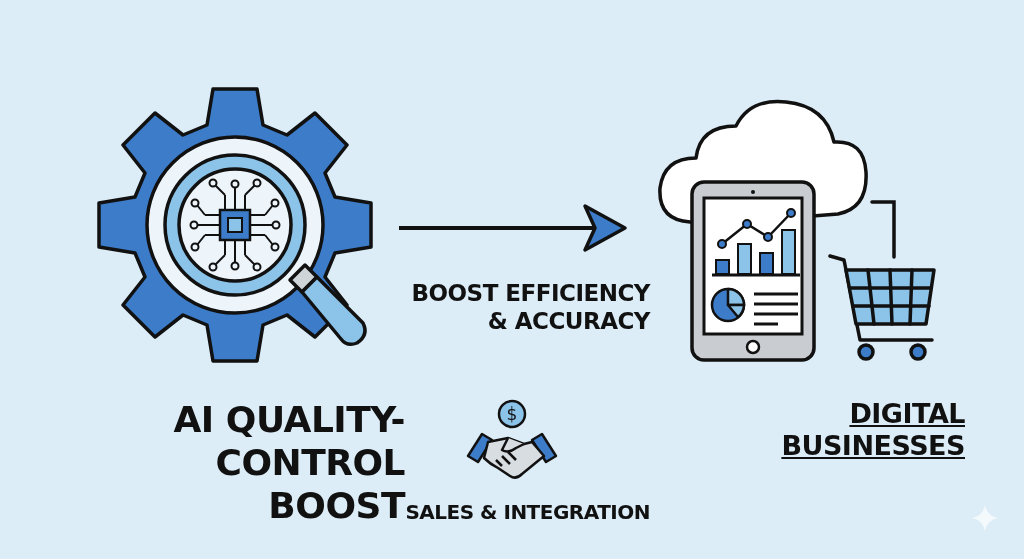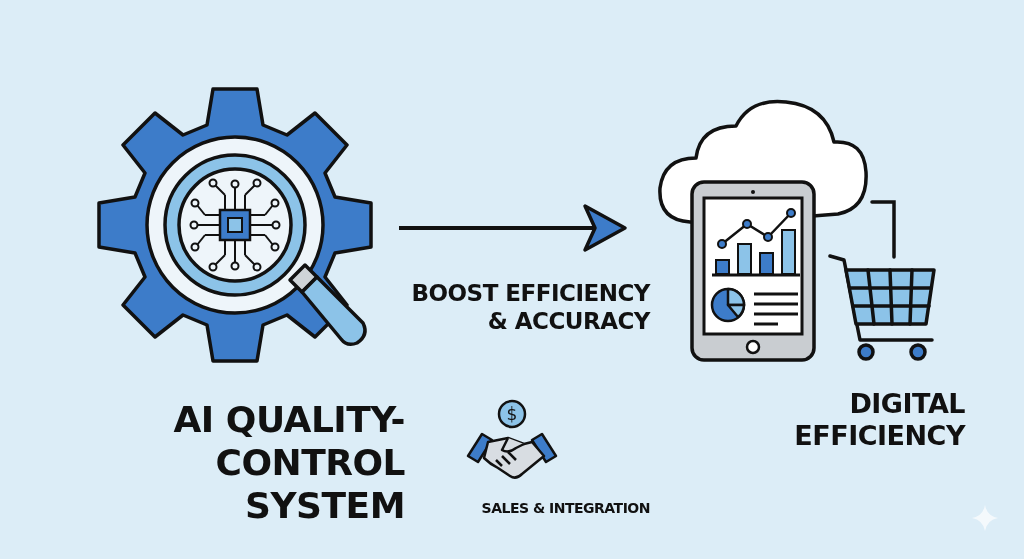--- a/index.html
+++ b/index.html
@@ -75,21 +75,21 @@
           <circle cx="40" cy="22" r="3.5"></circle>
       </g>
       <rect x="-15" y="-15" width="30" height="30" fill="#3d7cc9" stroke-width="2.5"></rect>
       <rect x="-7" y="-7" width="14" height="14" fill="#8cc3e8"></rect>
     </g>
   </svg>
 </div>
 
 <div class="label" style="left:55px; top:398px; width:350px; font-size:36px;">
   <span>AI QUALITY-CONTROL</span>
-  <span>SYSTEM</span>
+  <span>BOOST</span>
 </div>
 
 <div class="abs" style="left:395px; top:198px; width:235px; height:60px;">
   <svg width="235" height="60" viewBox="0 0 235 60">
     <line x1="4" y1="30" x2="200" y2="30" stroke="#111" stroke-width="4"></line>
     <path d="M190 8 L230 30 L190 52 L200 30 Z" fill="#3d7cc9" stroke="#111" stroke-width="3.5" stroke-linejoin="round"></path>
   </svg>
 </div>
 
 <div class="label" style="left:375px; top:280px; width:275px; font-size:23px;">
@@ -104,21 +104,21 @@
     <g stroke="#111" stroke-width="2.5" stroke-linejoin="round">
       <path d="M6 58 L20 36 L30 42 L16 64 Z" fill="#3d7cc9"></path>
       <path d="M94 58 L80 36 L70 42 L84 64 Z" fill="#3d7cc9"></path>
       <path d="M26 44 L46 40 L62 46 L70 44 L82 58 L60 76 Q54 82 48 78 L36 70 Q28 66 22 60 Z" fill="#d8dde2"></path>
       <path d="M46 40 L40 52 Q46 56 54 50 L62 46" fill="#d8dde2"></path>
       <path d="M34 62 L40 68 M40 58 L48 66 M46 54 L54 62" fill="none"></path>
     </g>
   </svg>
 </div>
 
-<div class="label" style="left:375px; top:500px; width:275px; font-size:14px;">SALES &amp; INTEGRATION</div>
+<div class="label" style="left:375px; top:500px; width:275px; font-size:20px;">SALES &amp; INTEGRATION</div>
 
 <div class="abs" style="left:650px; top:92px; width:300px; height:280px;">
   <svg width="300" height="280" viewBox="0 0 300 280">
 
     <path d="M40 130 Q8 128 10 96 Q14 66 46 66 Q50 34 86 34 Q100 6 136 10 Q176 14 184 50 Q214 48 216 80 Q218 116 188 122 L60 132 Z" fill="#ffffff" stroke="#111" stroke-width="3.5" stroke-linejoin="round"></path>
 
     <path d="M222 110 L244 110 L244 165" fill="none" stroke="#111" stroke-width="3.5" stroke-linecap="round"></path>
 
     <rect x="42" y="90" width="122" height="178" rx="12" fill="#c9cdd1" stroke="#111" stroke-width="3.5"></rect>
     <circle cx="103" cy="100" r="2" fill="#111"></circle>
@@ -159,22 +159,22 @@
       <line x1="203" y1="214" x2="279" y2="214"></line>
       <line x1="218" y1="178" x2="224" y2="232"></line>
       <line x1="240" y1="178" x2="242" y2="232"></line>
       <line x1="262" y1="178" x2="260" y2="232"></line>
       <circle cx="216" cy="260" r="7" fill="#3d7cc9"></circle>
       <circle cx="268" cy="260" r="7" fill="#3d7cc9"></circle>
     </g>
   </svg>
 </div>
 
-<div class="label" style="left:705px; top:388px; width:260px; font-size:27px;">
+<div class="label" style="left:705px; top:398px; width:260px; font-size:27px;text-decoration:underline;">
   <span>DIGITAL</span>
-  <span>EFFICIENCY</span>
+  <span>BUSINESSES</span>
 </div>
 
 <div class="abs" style="left:970px; top:503px; width:30px; height:30px;">
   <svg width="30" height="30" viewBox="0 0 30 30">
     <path d="M15 2 Q17 13 28 15 Q17 17 15 28 Q13 17 2 15 Q13 13 15 2 Z" fill="#f4f9fc"></path>
   </svg>
 </div>
 
 </body></html>

